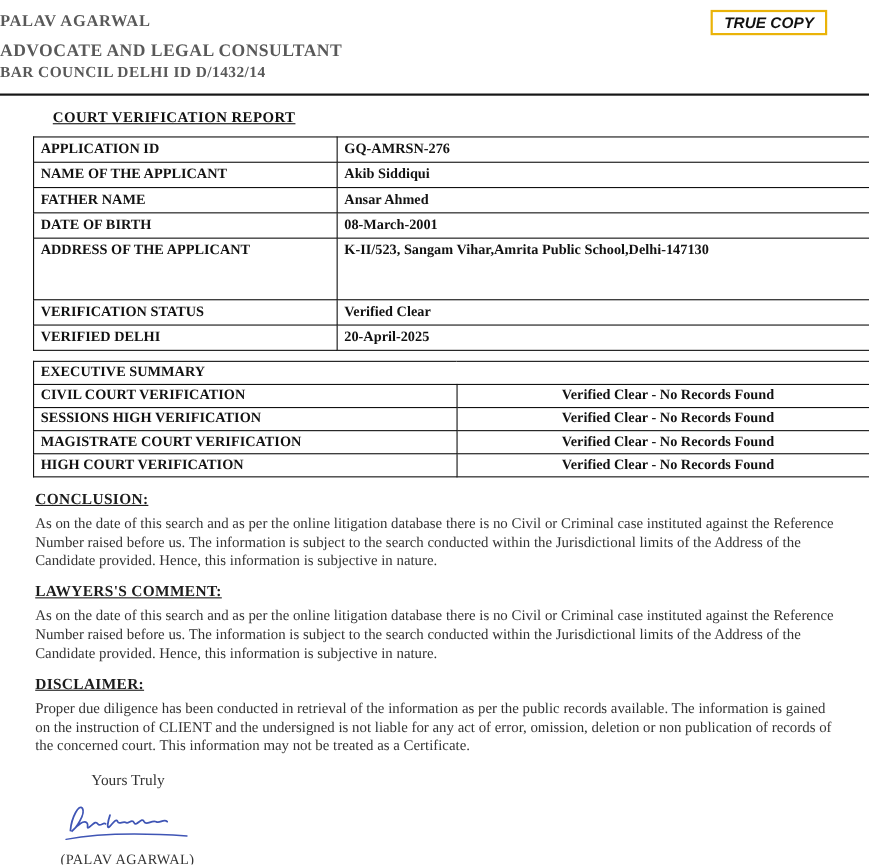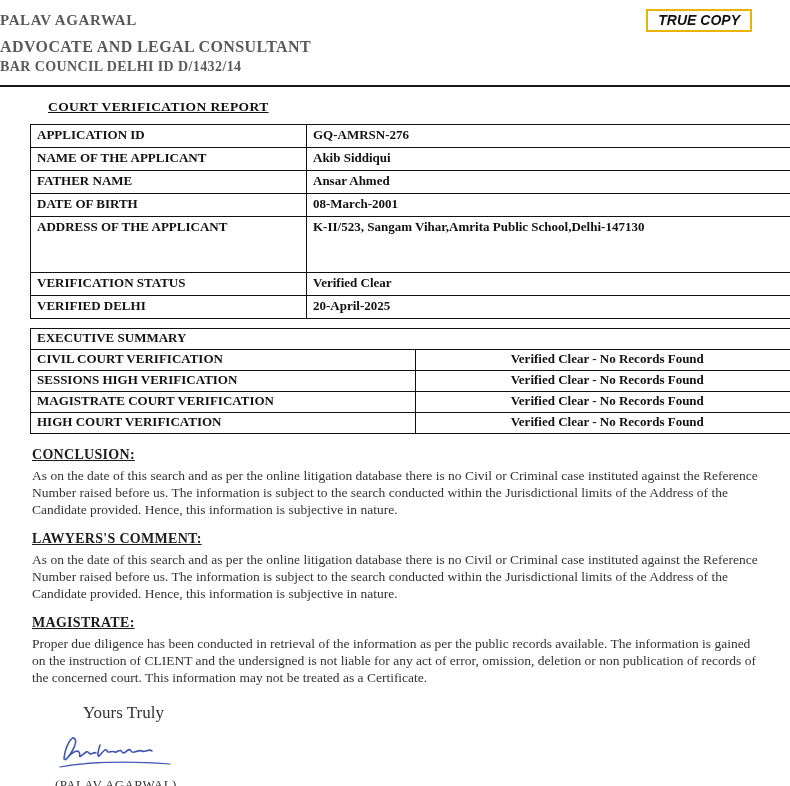--- a/index.html
+++ b/index.html
@@ -44,21 +44,21 @@
   table.summary td.sum-head { text-align: left; height: 18px; padding: 1px 6px 3px; }
   table.summary td { height: 19px; padding: 1px 6px 3px; }
   table.summary td.val { text-align: center; }
 
   
   .section { margin: 13px 25px 0 32px; }
   .sec-head { font-weight: bold; font-size: 14px; color: #1c1c1c; text-decoration: underline; letter-spacing: 0.3px; }
   .sec-body { margin-top: 4px; font-size: 13.5px; line-height: 17px; color: #333; max-width: 735px; }
 
   
-  .closing { margin: 17px 0 0 83px; font-size: 17px; color: #333; }
+  .closing { margin: 17px 0 0 83px; font-size: 14px; color: #333; }
   .signature { margin: 4px 0 0 52px; height: 48px; }
   .signatory { margin: 2px 0 0 55px; font-size: 13px; color: #333; letter-spacing: 0.4px; }
 </style>
 </head>
 <body>
 
 <div class="page">
 
   <div class="letterhead">
     <div class="lh-name">PALAV AGARWAL</div>
@@ -134,21 +134,21 @@
     <div class="sec-head">CONCLUSION:</div>
     <div class="sec-body">As on the date of this search and as per the online litigation database there is no Civil or Criminal case instituted against the Reference Number raised before us. The information is subject to the search conducted within the Jurisdictional limits of the Address of the Candidate provided. Hence, this information is subjective in nature.</div>
   </div>
 
   <div class="section">
     <div class="sec-head">LAWYERS'S COMMENT:</div>
     <div class="sec-body">As on the date of this search and as per the online litigation database there is no Civil or Criminal case instituted against the Reference Number raised before us. The information is subject to the search conducted within the Jurisdictional limits of the Address of the Candidate provided. Hence, this information is subjective in nature.</div>
   </div>
 
   <div class="section">
-    <div class="sec-head">MAGISTRATE:</div>
+    <div class="sec-head">DISCLAIMER:</div>
     <div class="sec-body">Proper due diligence has been conducted in retrieval of the information as per the public records available. The information is gained on the instruction of CLIENT and the undersigned is not liable for any act of error, omission, deletion or non publication of records of the concerned court. This information may not be treated as a Certificate.</div>
   </div>
 
   <div class="closing">Yours Truly</div>
 
   <div class="signature">
     <svg width="130" height="48" viewBox="0 0 130 48">
       <g fill="none" stroke="#3f55b5" stroke-width="1.6" stroke-linecap="round">
         <path d="M12,32 C13,20 20,7 23,12 C26,17 17,30 13,33 C19,27 24,22 27,25 C29,27 26,31 29,29 C33,26 35,23 37,26 C39,29 42,24 44,26"></path>
         <path d="M48,18 C46,24 45,30 47,29 C50,27 53,20 55,24 C56,27 60,23 63,25 C65,26 68,21 70,25 C72,29 77,19 79,24 C81,28 86,22 90,24 C93,26 97,21 100,24"></path>

